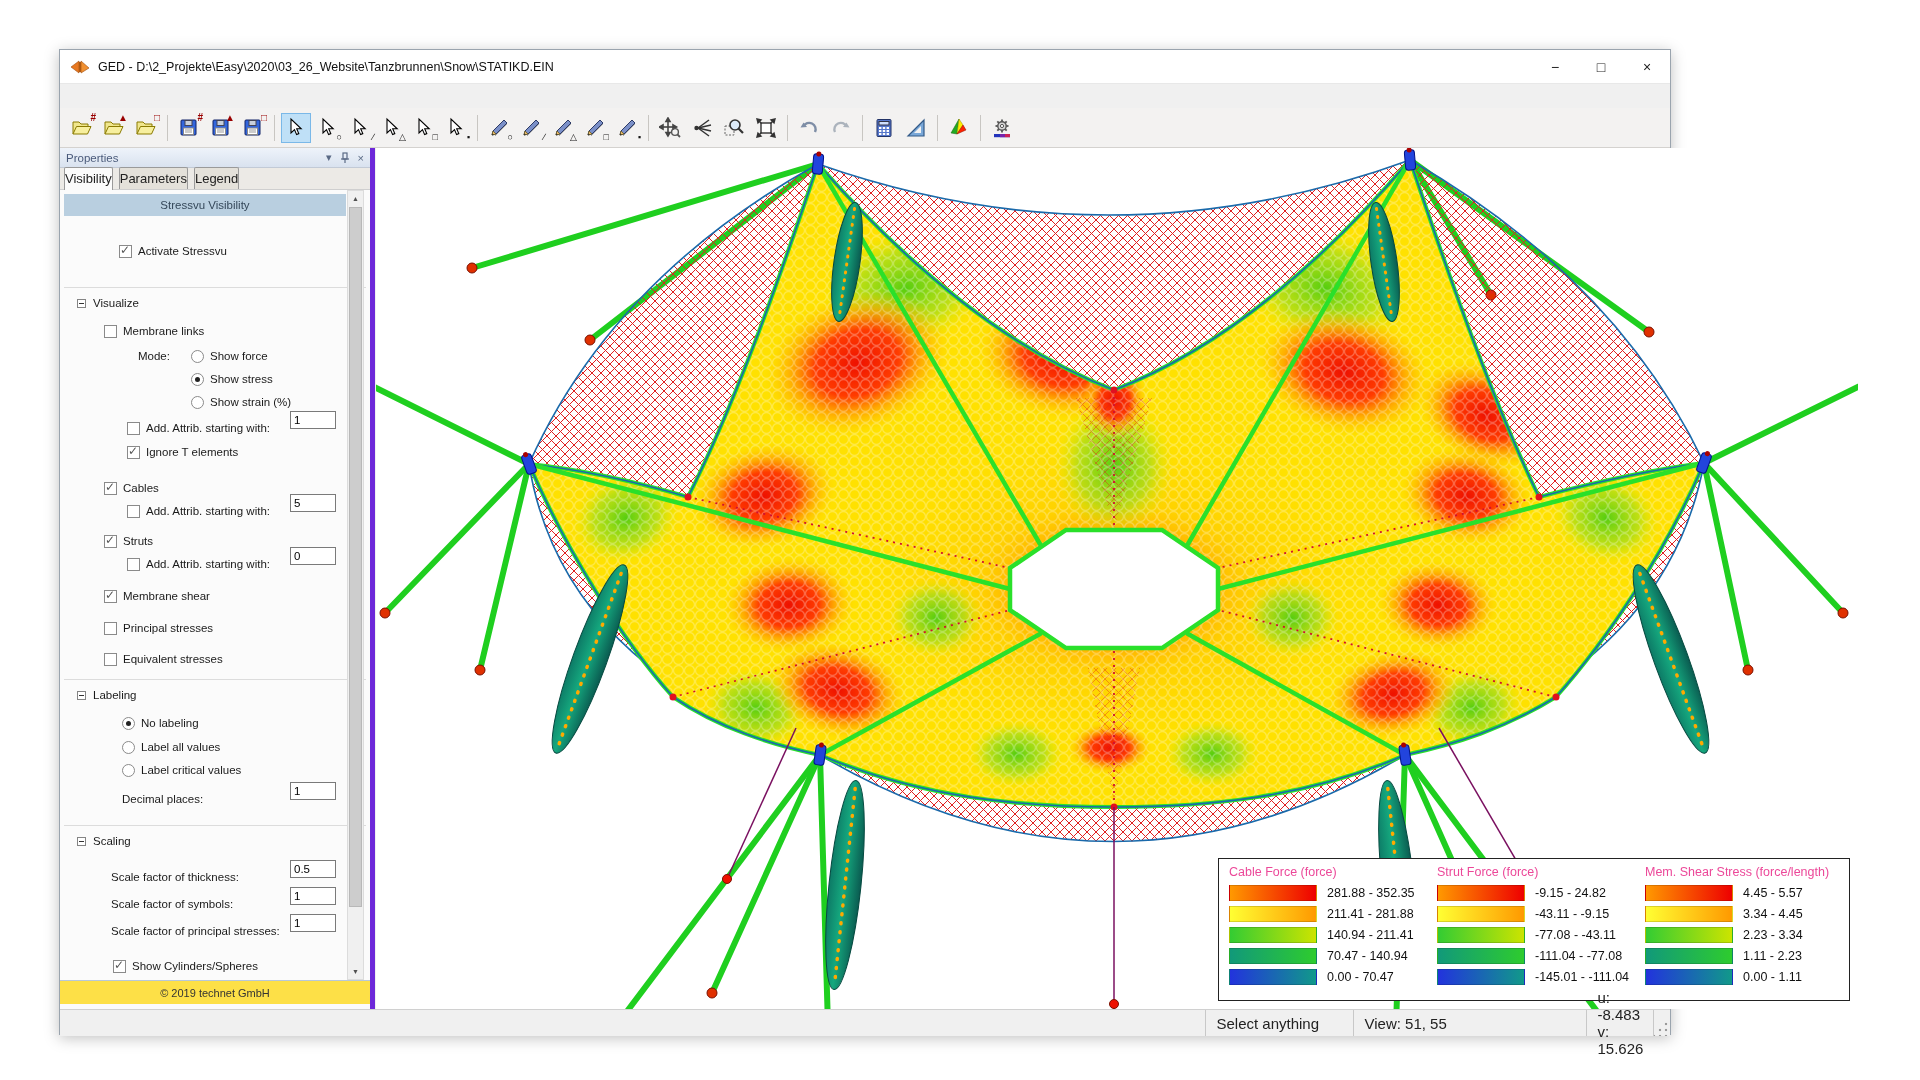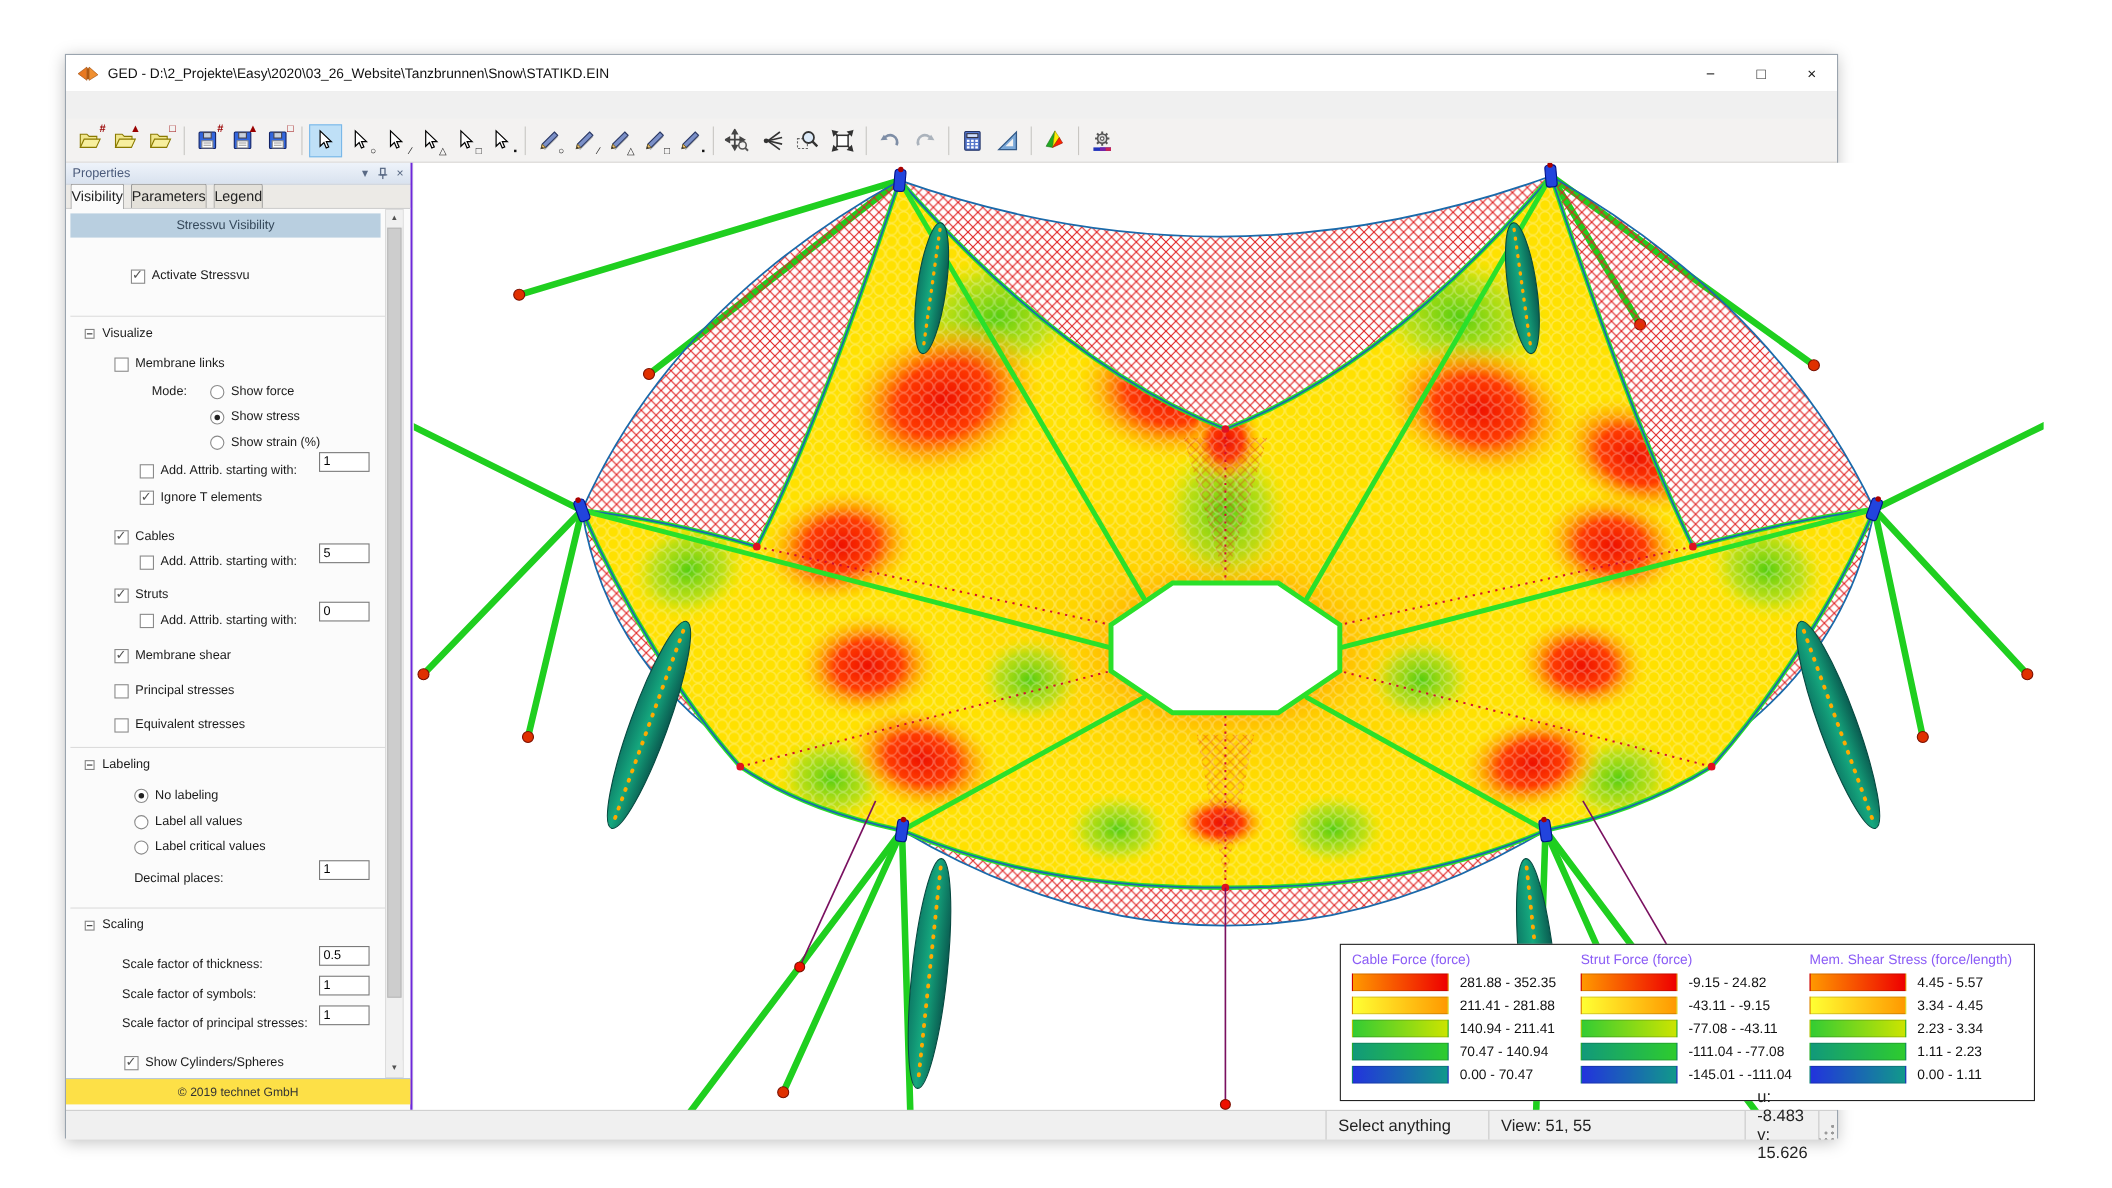--- a/index.html
+++ b/index.html
@@ -20,21 +20,21 @@
   
   .toolbar { position:absolute; left:0; top:58px; width:100%; height:40px; background:#f3f2f1; border-bottom:1px solid #d4d2cf; display:flex; align-items:center; padding-left:6px; }
   .tb { position:relative; width:30px; height:30px; display:flex; align-items:center; justify-content:center; border:1px solid transparent; margin:0 1px; }
   .tb.sel { background:#bfe0f7; border-color:#7ab8e8; }
   .tb svg { width:22px; height:22px; }
   .ov { position:absolute; top:-1px; right:0px; font-size:10px; font-weight:bold; color:#990000; line-height:10px; }
   .mod { position:absolute; bottom:0px; right:0px; font-size:9px; color:#111; line-height:9px; }
   .tsep { width:1px; height:26px; background:#c8c6c2; margin:0 5px; }
 
   
-  .panel { position:absolute; left:0; top:98px; width:315px; height:861px; background:#fbfbfb; border-right:2px solid #6d28d9; }
+  .panel { position:absolute; left:0; top:98px; width:315px; height:861px; background:#fbfbfb; border-right:5px solid #6d28d9; }
   .dock-title { position:absolute; left:0; top:0; width:100%; height:20px; background:linear-gradient(#eef3fa,#d9e2ef); border-bottom:1px solid #c2cad6; display:flex; align-items:center; padding:0 6px; }
   .dock-title span.t { font-size:11.5px; color:#4a5a7a; }
   .dock-icons { margin-left:auto; display:flex; gap:8px; align-items:center; color:#5a6a85; font-size:11px; }
   .tabs { position:absolute; left:0; top:20px; width:100%; height:22px; background:#eceae6; display:flex; align-items:flex-end; padding-left:4px; border-bottom:1px solid #cfcfcf; }
   .tab { font-size:13px; padding:3px 0; border:1px solid #9a9a9a; border-bottom:none; border-radius:2px 2px 0 0; margin-right:6px; background:#e4e1da; color:#222; }
   .tab.active { background:#fbfbfb; position:relative; top:1px; padding-bottom:4px; }
   .pcontent { position:absolute; left:0; top:42px; width:100%; height:790px; background:#fbfbfb; font-size:11.5px; color:#1a1a1a; }
   .row { position:absolute; display:flex; align-items:center; height:18px; white-space:nowrap; }
   .band { position:absolute; left:4px; top:4px; width:282px; height:22px; background:#b9cfe0; color:#35485a; display:flex; align-items:center; justify-content:center; font-size:11.5px; }
   .cb { width:13px; height:13px; background:#fff; border:1px solid #8a8a8a; margin-right:6px; position:relative; flex:0 0 13px; }
@@ -51,21 +51,21 @@
   .vsb .ar { position:absolute; left:0; width:15px; height:15px; display:flex; align-items:center; justify-content:center; font-size:7px; color:#505050; background:#f0f0f0; }
   .vsb .thumb { position:absolute; left:1px; top:16px; width:13px; height:700px; background:#cdcdcd; border:1px solid #b8b8b8; }
 
   
   .canvas { position:absolute; left:316px; top:98px; width:1482px; height:861px; background:#ffffff; overflow:hidden; }
   .canvas svg.scene { position:absolute; left:0; top:0; width:1482px; height:861px; }
 
   
   .legend { position:absolute; right:8px; bottom:8px; width:632px; background:#ffffff; border:1px solid #222; padding:6px 10px 10px 10px; display:flex; gap:14px; }
   .lcol { flex:1; }
-  .lcol .lt { font-size:12.5px; color:#8b5cf6; margin-bottom:6px; }
+  .lcol .lt { font-size:12.5px; color:#ec4899; margin-bottom:6px; }
   .lrow { display:flex; align-items:center; margin-bottom:5px; }
   .sw { width:88px; height:16px; margin-right:10px; border:1px solid rgba(0,0,0,.15); }
   .lr-val { font-size:12.5px; color:#111; }
 
   
   .statusbar { position:absolute; left:0; top:959px; width:100%; height:27px; background:#f0f0f0; border-top:1px solid #d0d0d0; display:flex; align-items:stretch; font-size:15px; color:#222; }
   .sseg { display:flex; align-items:center; padding:0 10px; border-right:1px solid #c8c8c8; }
   .s1 { width:1173px; border-right:1px solid #c8c8c8; }
   .s2 { width:151px; }
   .s3 { width:238px; }

